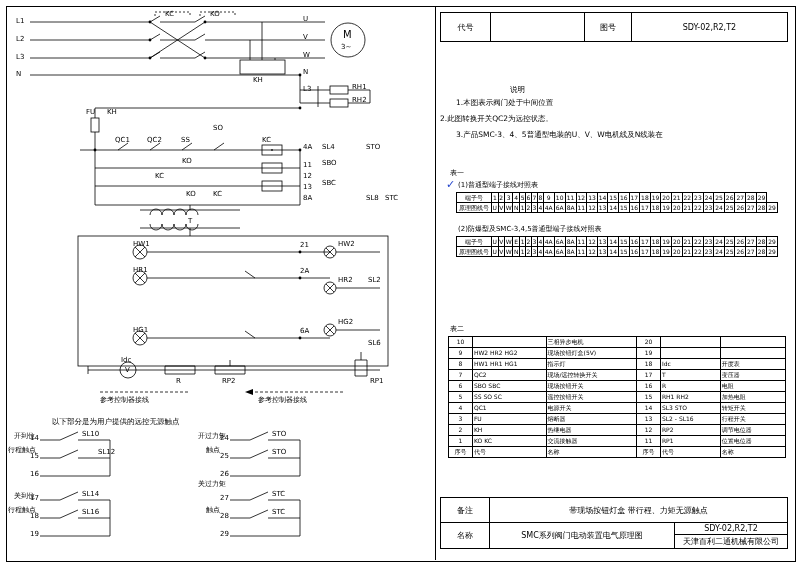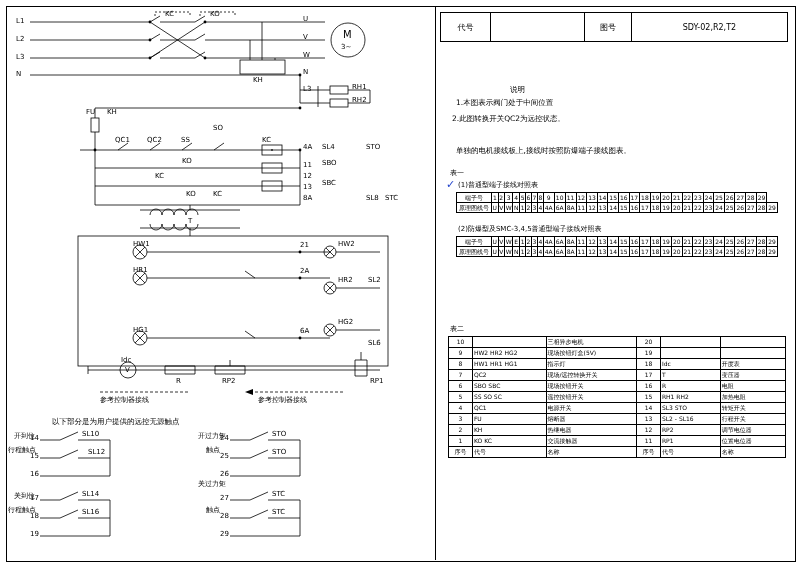--- a/index.html
+++ b/index.html
@@ -236,21 +236,21 @@
   <div class="lbl" style="left:8px;top:506px">行程触点</div>
   <div class="lbl" style="left:198px;top:432px">开过力矩</div>
   <div class="lbl" style="left:206px;top:446px">触点</div>
   <div class="lbl" style="left:198px;top:480px">关过力矩</div>
   <div class="lbl" style="left:206px;top:506px">触点</div>
 
   <div class="lbl" style="left:30px;top:434px">14</div>
   <div class="lbl" style="left:30px;top:452px">15</div>
   <div class="lbl" style="left:30px;top:470px">16</div>
   <div class="lbl" style="left:82px;top:430px">SL10</div>
-  <div class="lbl" style="left:88px;top:448px">SL12</div>
+  <div class="lbl" style="left:98px;top:448px">SL12</div>
 
   <div class="lbl" style="left:30px;top:494px">17</div>
   <div class="lbl" style="left:30px;top:512px">18</div>
   <div class="lbl" style="left:30px;top:530px">19</div>
   <div class="lbl" style="left:82px;top:490px">SL14</div>
   <div class="lbl" style="left:82px;top:508px">SL16</div>
 
   <div class="lbl" style="left:220px;top:434px">24</div>
   <div class="lbl" style="left:220px;top:452px">25</div>
   <div class="lbl" style="left:220px;top:470px">26</div>
@@ -271,22 +271,22 @@
         <td style="width:96px"></td>
         <td style="width:44px">图号</td>
         <td style="width:160px">SDY-02,R2,T2</td>
       </tr>
     </tbody>
       </table>
   </div>
 
   <div class="note" style="left:510px;top:83px">说明</div>
   <div class="note" style="left:456px;top:96px">1.本图表示阀门处于中间位置</div>
-  <div class="note" style="left:452px;top:112px">2.此图转换开关QC2为远控状态。</div>
-  <div class="note" style="left:456px;top:144px">   单独的电机接线板上,接线时按照防爆端子接线图表。</div>
+  <div class="note" style="left:440px;top:112px">2.此图转换开关QC2为远控状态。</div>
+  <div class="note" style="left:456px;top:128px">3.产品SMC-3、4、5普通型电装的U、V、W电机线及N线装在</div>
 
   <div class="hdr" style="left:450px;top:168px">表一</div>
   <div class="chk" style="left:446px;top:178px">✓</div>
   <div class="hdr" style="left:458px;top:180px">(1)普通型端子接线对照表</div>
   <div class="ttl" style="left:456px;top:192px">
     <table class="tbl" id="t1" style="width:322px">
         <tbody>
           <tr>
             <td style="width:34px">端子号</td>
             <td>1</td>
@@ -518,13 +518,31 @@
             <td class="l" style="width:74px">代号</td>
             <td class="l" style="width:92px">名称</td>
             <td style="width:22px">序号</td>
             <td class="l" style="width:60px">代号</td>
             <td class="l" style="width:66px">名称</td>
           </tr>
         </tbody>
       </table>
   </div>
 
+  <div class="titleblock" style="left:440px;top:497px">
+    <table class="tb" style="width:348px">
+      <tbody>
+          <tr>
+        <td style="width:44px;height:22px">备注</td>
+        <td colspan="2">带现场按钮灯盒 带行程、力矩无源触点</td>
+      </tr>
+      <tr>
+        <td rowspan="2" style="width:44px;height:19px">名称</td>
+        <td rowspan="2" style="width:180px">SMC系列阀门电动装置电气原理图</td>
+        <td>SDY-02,R2,T2</td>
+      </tr>
+      <tr>
+        <td class="small">天津百利二通机械有限公司</td>
+      </tr>
+    </tbody>
+      </table>
+  </div>
 </div>
 
 </body></html>

